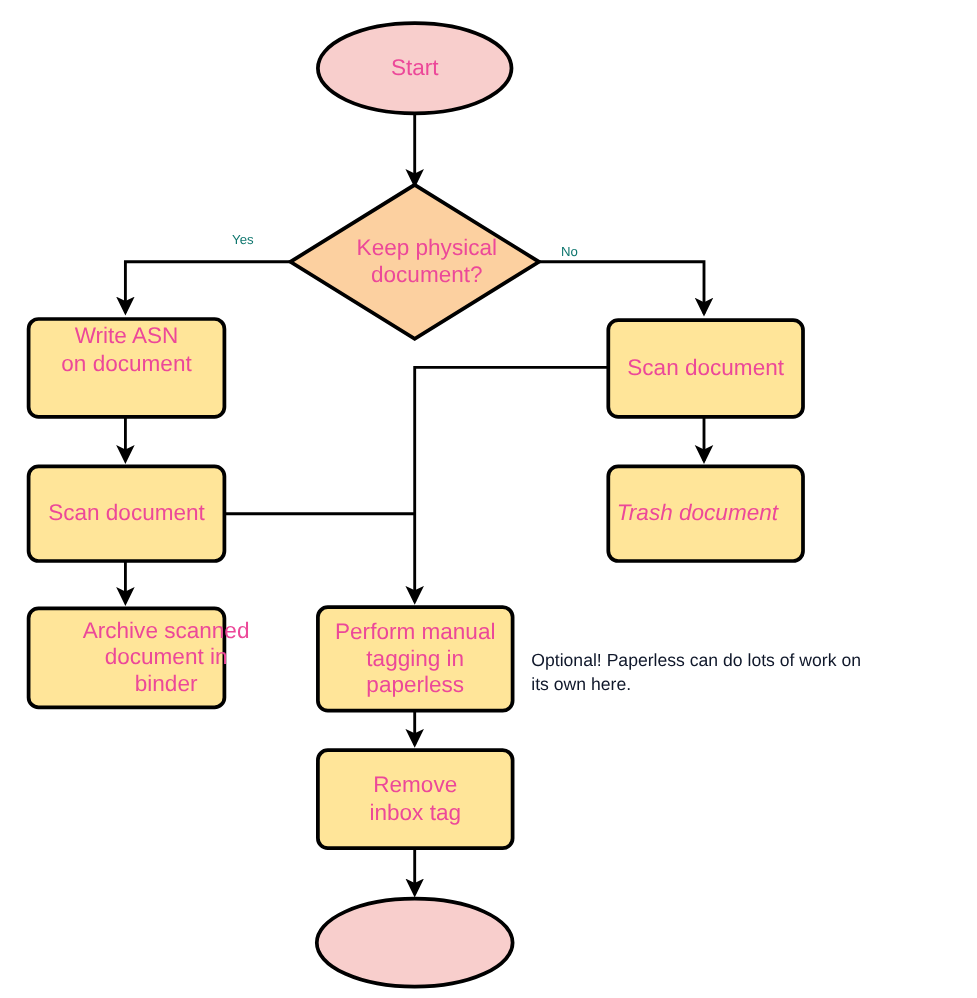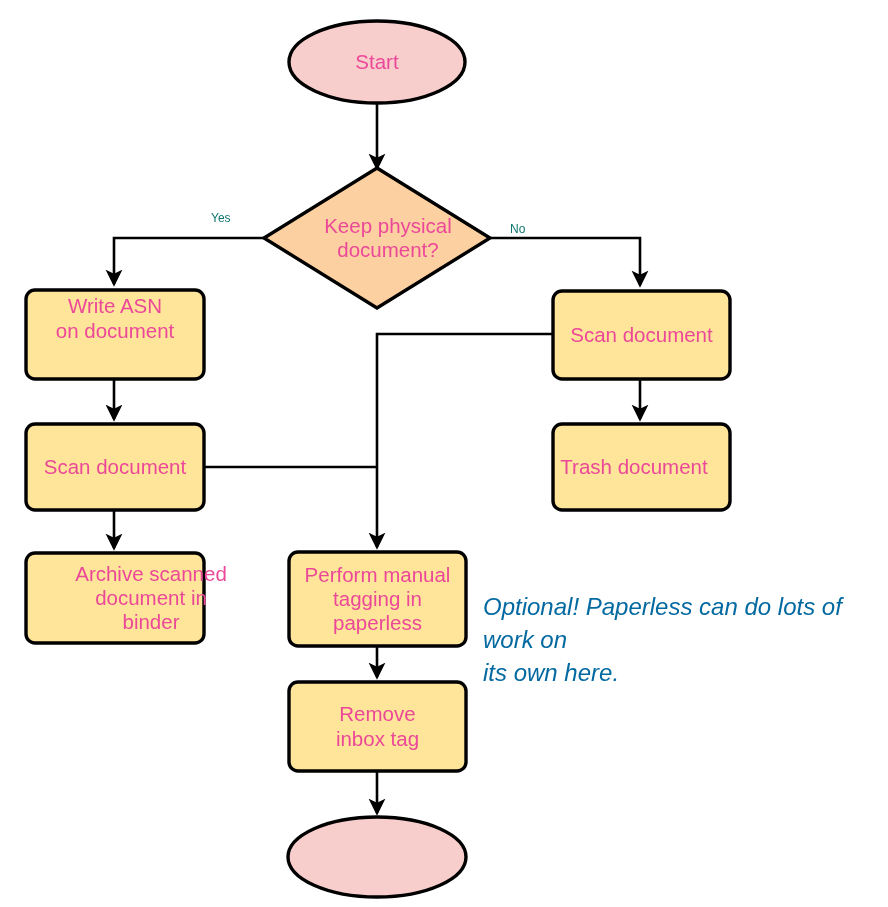--- a/index.html
+++ b/index.html
@@ -39,24 +39,23 @@
     pointer-events: none;
   }
   .edge-label {
     position: absolute;
     font-size: 12px;
     color: #0f766e;
     white-space: nowrap;
   }
   .note-text {
     position: absolute;
-    font-size: 24px;
-    font-style: italic;
+    font-size: 16px;
     line-height: 1.38;
-    color: #0369a1;
+    color: #0f172a;
     white-space: pre-line;
   }
   .hit {
     position: absolute;
     background: transparent;
   }
 </style>
 </head>
 <body>
 
@@ -118,21 +117,21 @@
 on document</div>
 
   <div class="node-label" style="left:26px; top:424px; width:178px; height:86px;">Scan document</div>
 
   <div class="node-label" style="left:26px; top:553px; width:178px; height:90px;padding-left:36px;">Archive scanned
 document in
 binder</div>
 
   <div class="node-label" style="left:553px; top:291px; width:177px; height:88px;">Scan document</div>
 
-  <div class="node-label" style="left:553px; top:424px; width:162px; height:86px;">Trash document</div>
+  <div class="node-label" style="left:553px; top:424px; width:162px; height:86px;font-style:italic;">Trash document</div>
 
   <div class="node-label" style="left:289px; top:552px; width:177px; height:94px;">Perform manual
 tagging in
 paperless</div>
 
   <div class="node-label" style="left:289px; top:682px; width:177px; height:89px;">Remove
 inbox tag</div>
 
 
   <div class="edge-label" style="left:211px; top:211px;">Yes</div>

